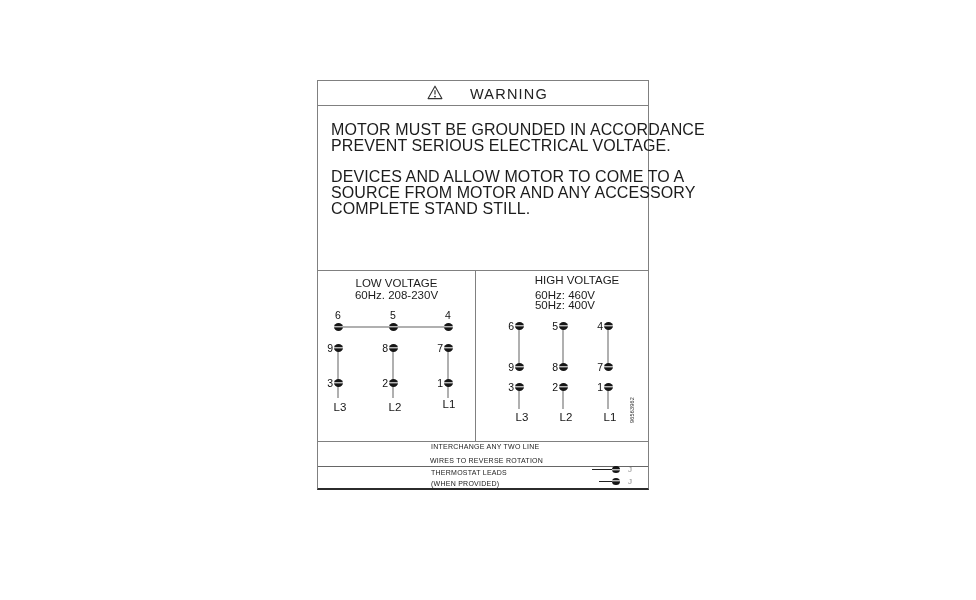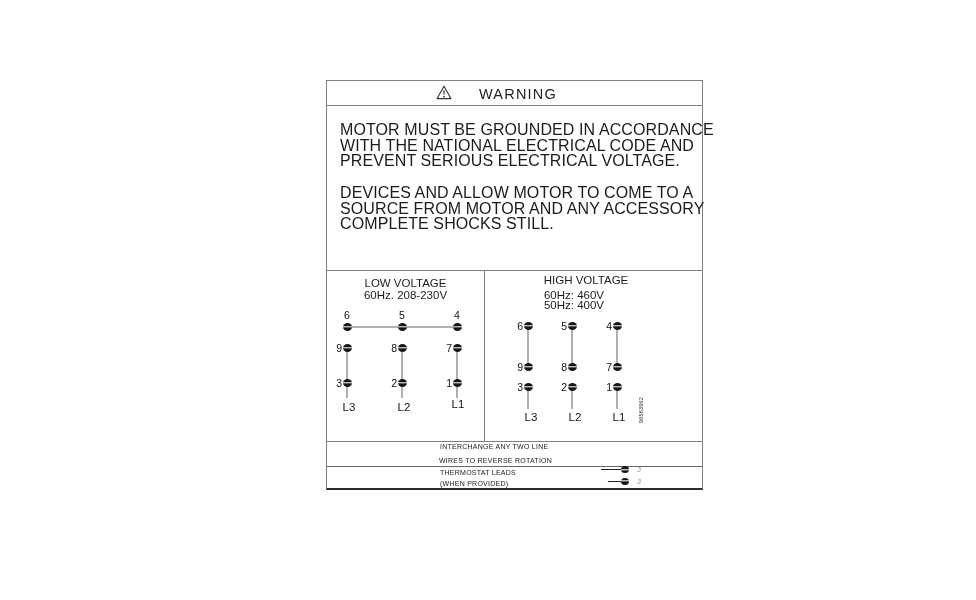--- a/index.html
+++ b/index.html
@@ -9,24 +9,23 @@
     --screw:#161616;
   }
   *{box-sizing:border-box;}
   html,body{margin:0;padding:0;}
   body{
     width:976px;height:600px;background:#ffffff;position:relative;
     font-family:"Liberation Sans", "DejaVu Sans", sans-serif;
     color:var(--ink);
   }
   .label{
-    position:absolute;left:317px;top:80px;width:377px;height:410px;
+    position:absolute;left:317px;top:80px;width:332px;height:410px;
     background:#fff;border:1px solid var(--border);
     border-bottom:2px solid #2b2b2b;
-    margin-left:9px;
   }
   .hline{position:absolute;left:0;right:0;height:1px;background:var(--border);}
   .vdiv{position:absolute;width:1px;background:var(--border);}
   
   .warn-title{
     position:absolute;left:152px;top:5px;font-size:14.5px;letter-spacing:1.2px;
     color:#222;white-space:nowrap;
   }
   .warn-icon{position:absolute;left:109px;top:4px;width:16px;height:15px;}
   
@@ -73,27 +72,26 @@
       <path d="M8 1.2 L14.9 13.6 L1.1 13.6 Z" fill="none" stroke="#333" stroke-width="1.1" stroke-linejoin="round"></path>
       <line x1="8" y1="5.2" x2="8" y2="9.6" stroke="#333" stroke-width="1.2"></line>
       <circle cx="8" cy="11.6" r="0.9" fill="#333"></circle>
     </svg>
   </span>
   <div class="warn-title">WARNING</div>
 
   <div class="warn-text">
     <div class="para1">
       <div>MOTOR MUST BE GROUNDED IN ACCORDANCE</div>
-      <div>WITH THE NATIONAL ELECTRICAL CODE AND</div>
       <div>PREVENT SERIOUS ELECTRICAL VOLTAGE.</div>
     </div>
     <div class="para2">
       <div>DEVICES AND ALLOW MOTOR TO COME TO A</div>
       <div>SOURCE FROM MOTOR AND ANY ACCESSORY</div>
-      <div>COMPLETE SHOCKS STILL.</div>
+      <div>COMPLETE STAND STILL.</div>
     </div>
   </div>
 
   <div class="hline" style="top:189px"></div>
   <div class="vdiv" style="left:157px;top:189px;height:171px"></div>
 
   <div class="sec-title" style="left:0;width:157px;top:196px">LOW VOLTAGE</div>
   <div class="sec-title" style="left:0;width:157px;top:208px">60Hz. 208-230V</div>
 
   <span class="num num-c" style="left:20px;top:228px">6</span>

